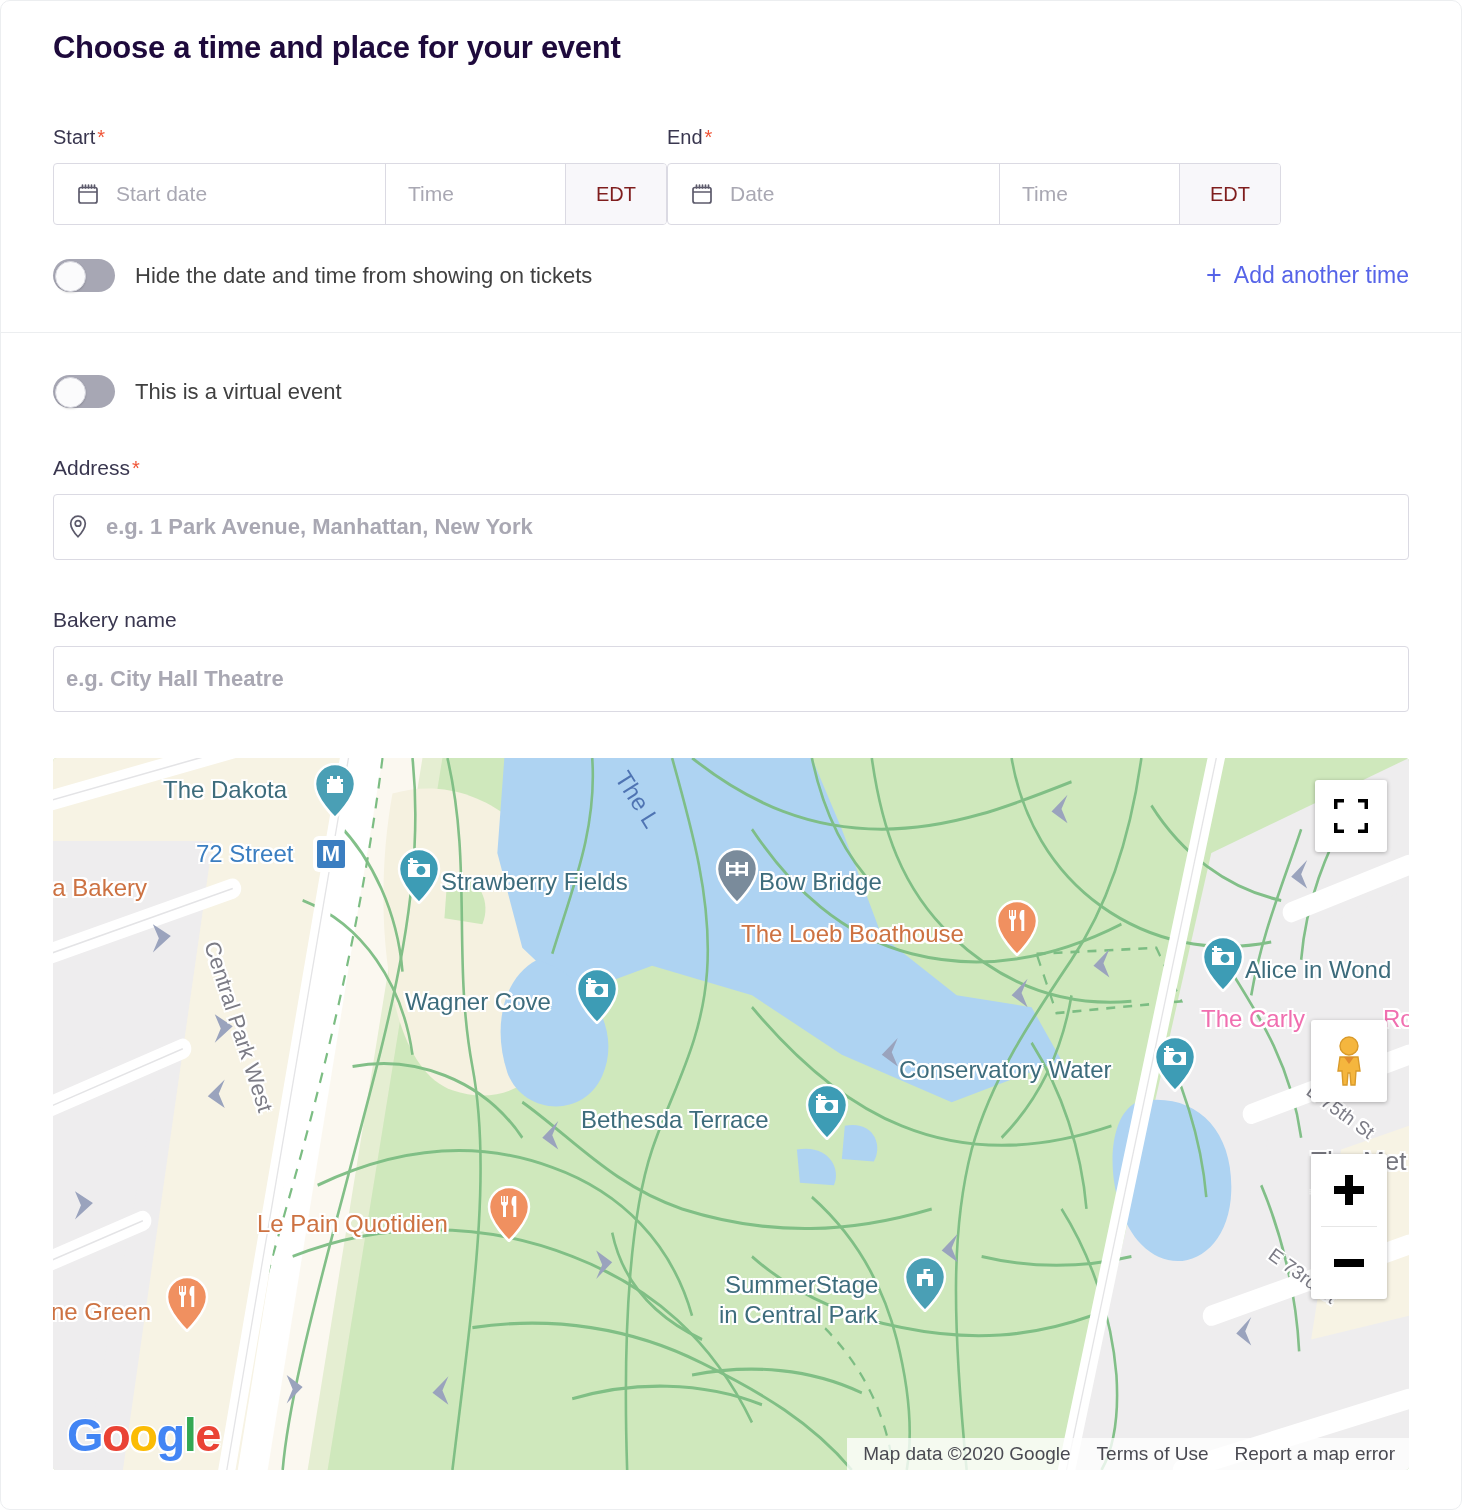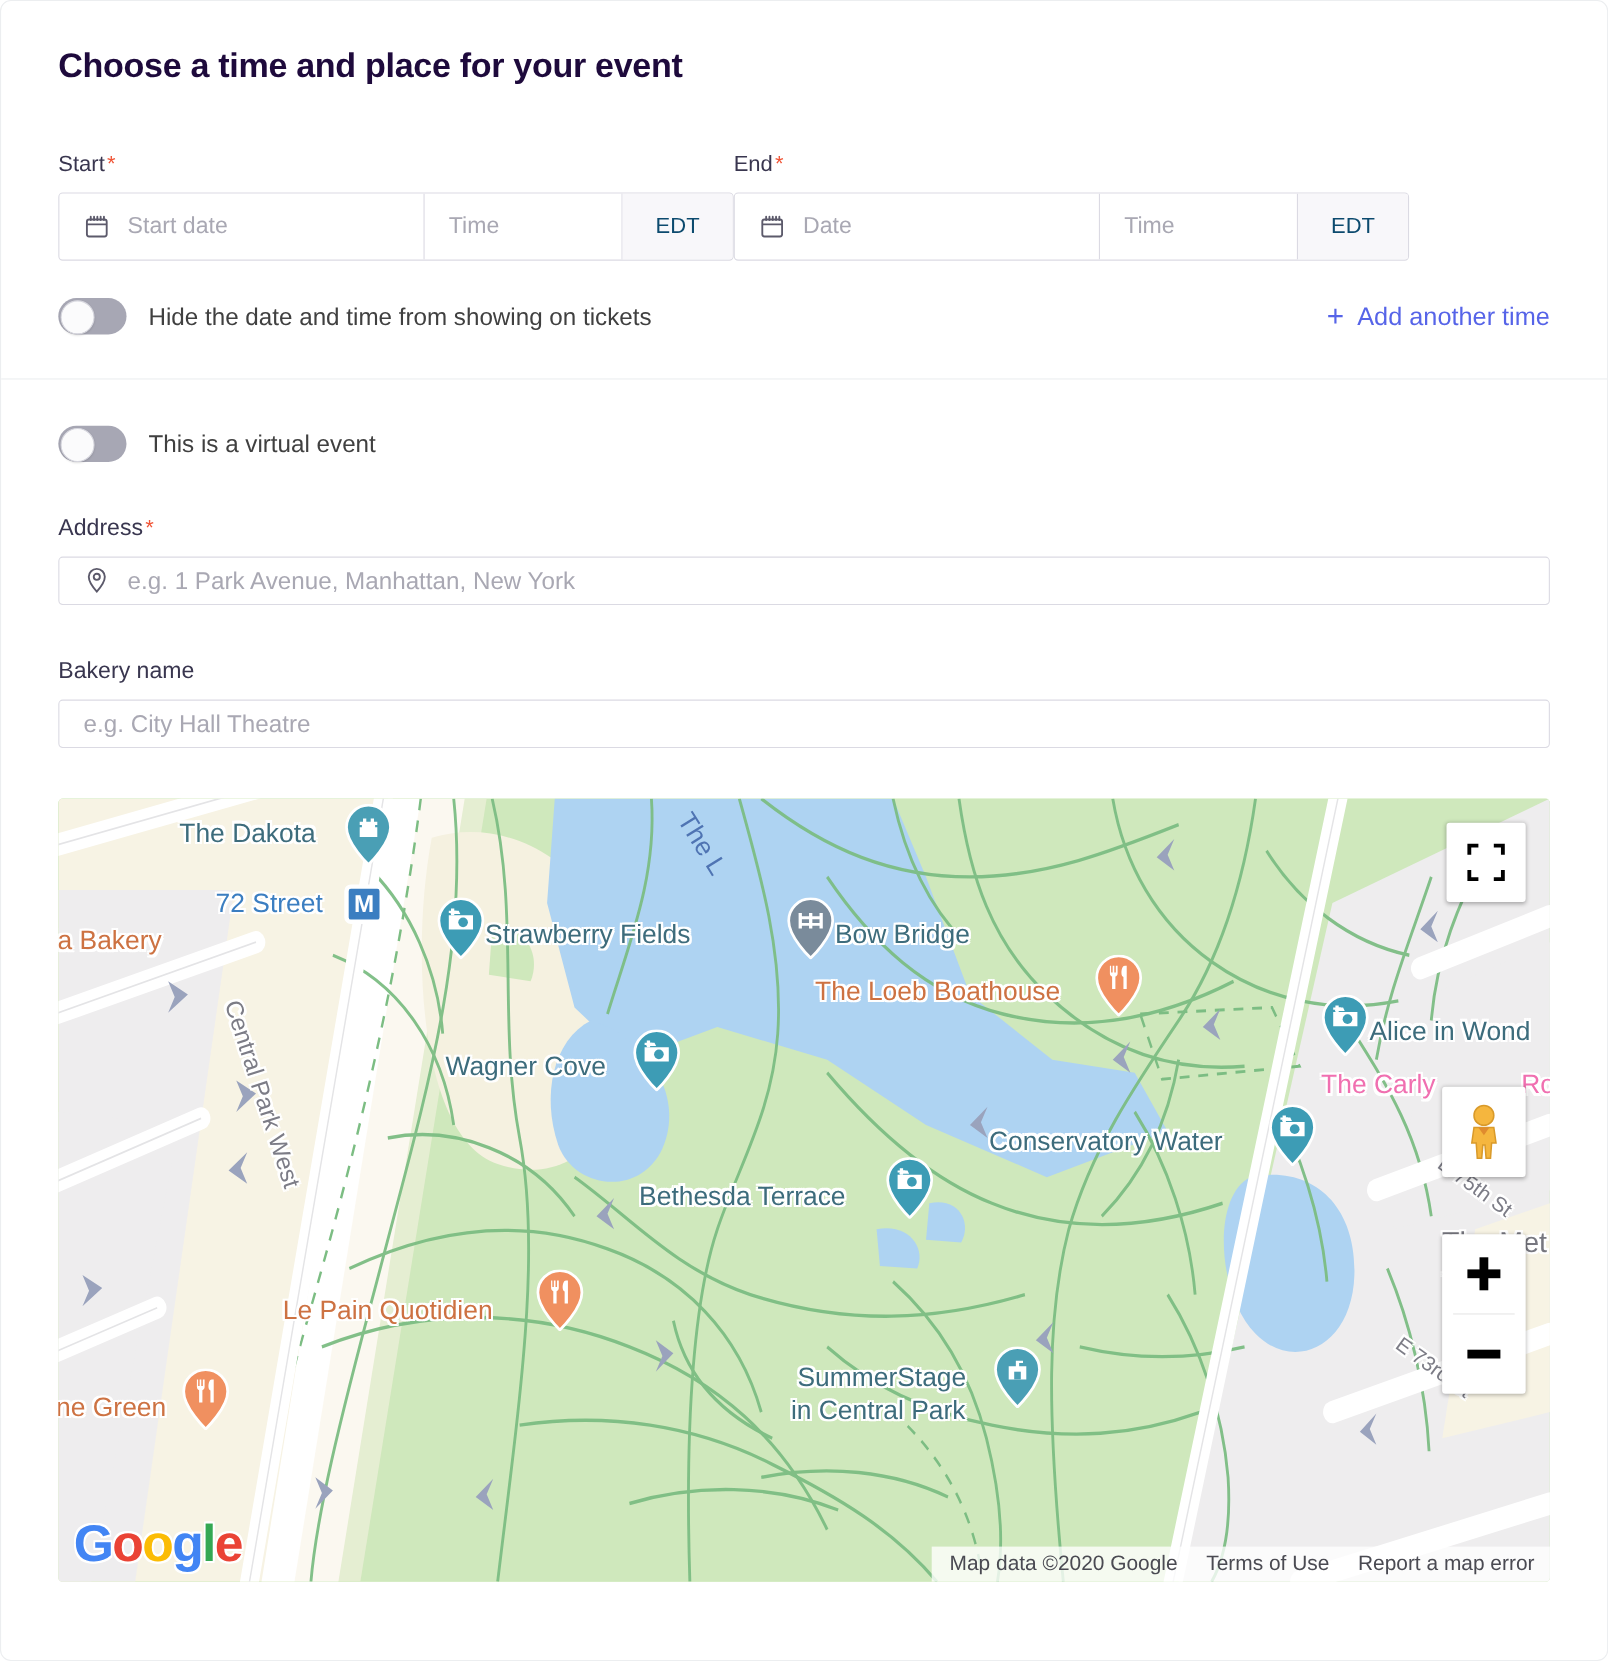--- a/index.html
+++ b/index.html
@@ -13,21 +13,21 @@
     position: relative;
     width: 1462px;
     height: 1510px;
     background: #fff;
     border: 1px solid #eceef0;
     border-radius: 10px;
     overflow: hidden;
   }
 
   
-  .section-time { padding: 40px 52px 0 52px; }
+  .section-time { padding: 28px 52px 0 52px; }
   .page-title {
     font-size: 31px;
     font-weight: bold;
     color: #1e0a3c;
     letter-spacing: -0.3px;
     line-height: 1.2;
   }
   .fields-row { display: flex; margin-top: 60px; }
   .field-group { width: 614px; }
   .field-label {
@@ -51,21 +51,21 @@
     align-items: center;
     height: 100%;
     font-size: 21px;
   }
   .dt-date { flex: 0 0 332px; padding-left: 22px; border-right: 1px solid #dbdae3; gap: 16px; }
   .dt-time { flex: 1; padding-left: 22px; border-right: 1px solid #dbdae3; }
   .dt-tz {
     flex: 0 0 100px;
     justify-content: center;
     background: #f8f7fa;
-    color: #0c4a6e;
+    color: #7f1d1d;
     font-size: 20px;
     cursor: pointer;
   }
   .ph { color: #a9a8b3; }
   .cal-icon { width: 24px; height: 24px; display: block; flex: none; }
 
   .toggles-row {
     display: flex;
     align-items: center;
     justify-content: space-between;
@@ -114,28 +114,29 @@
   .input-label {
     display: block;
     font-size: 21px;
     color: #39364f;
     margin-top: 48px;
     margin-bottom: 14px;
   }
   .text-input {
     display: flex;
     align-items: center;
-    height: 44px;
+    height: 66px;
     border: 1px solid #dbdae3;
     border-radius: 4px;
-    padding: 0 22px;
+    padding: 0 12px;
     gap: 16px;
     background: #fff;
     font-size: 22px;
     cursor: text;
+    font-weight: bold;
   }
   .pin-icon { width: 24px; height: 26px; flex: none; display: block; }
 
   
   .map-wrap {
     position: relative;
     margin: 46px 52px 0 52px;
     height: 712px;
     border-radius: 4px;
     overflow: hidden;

